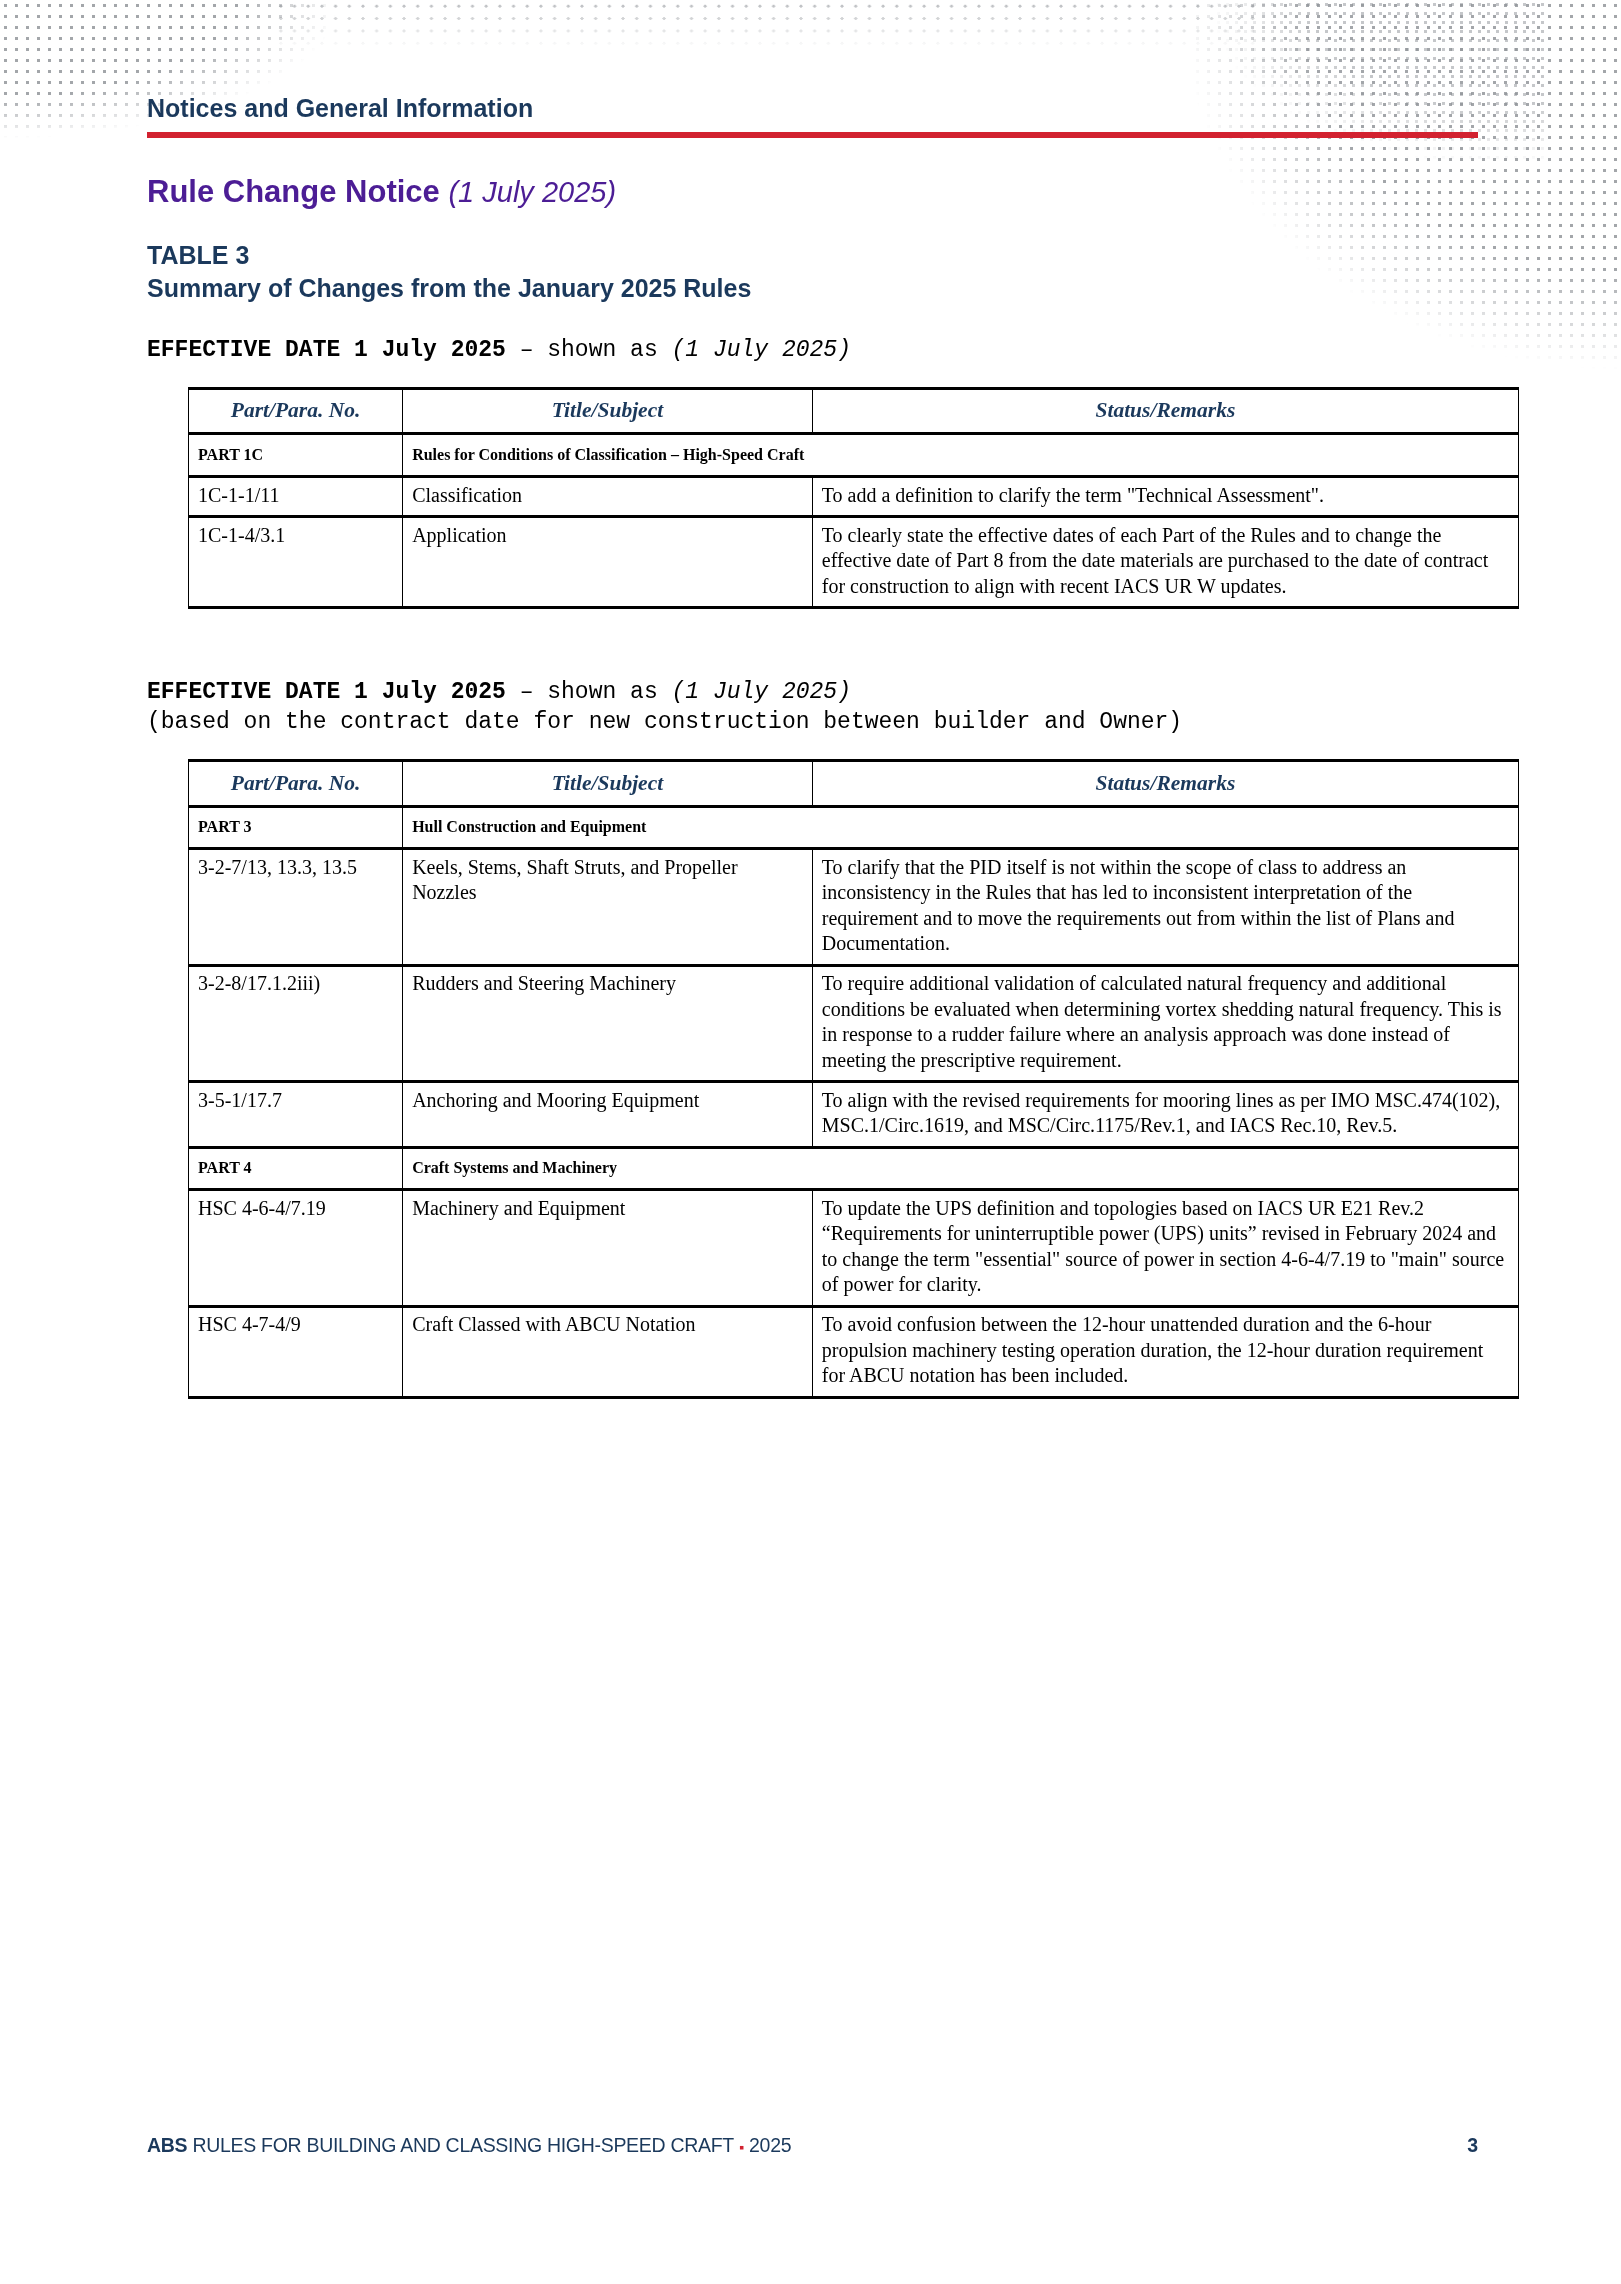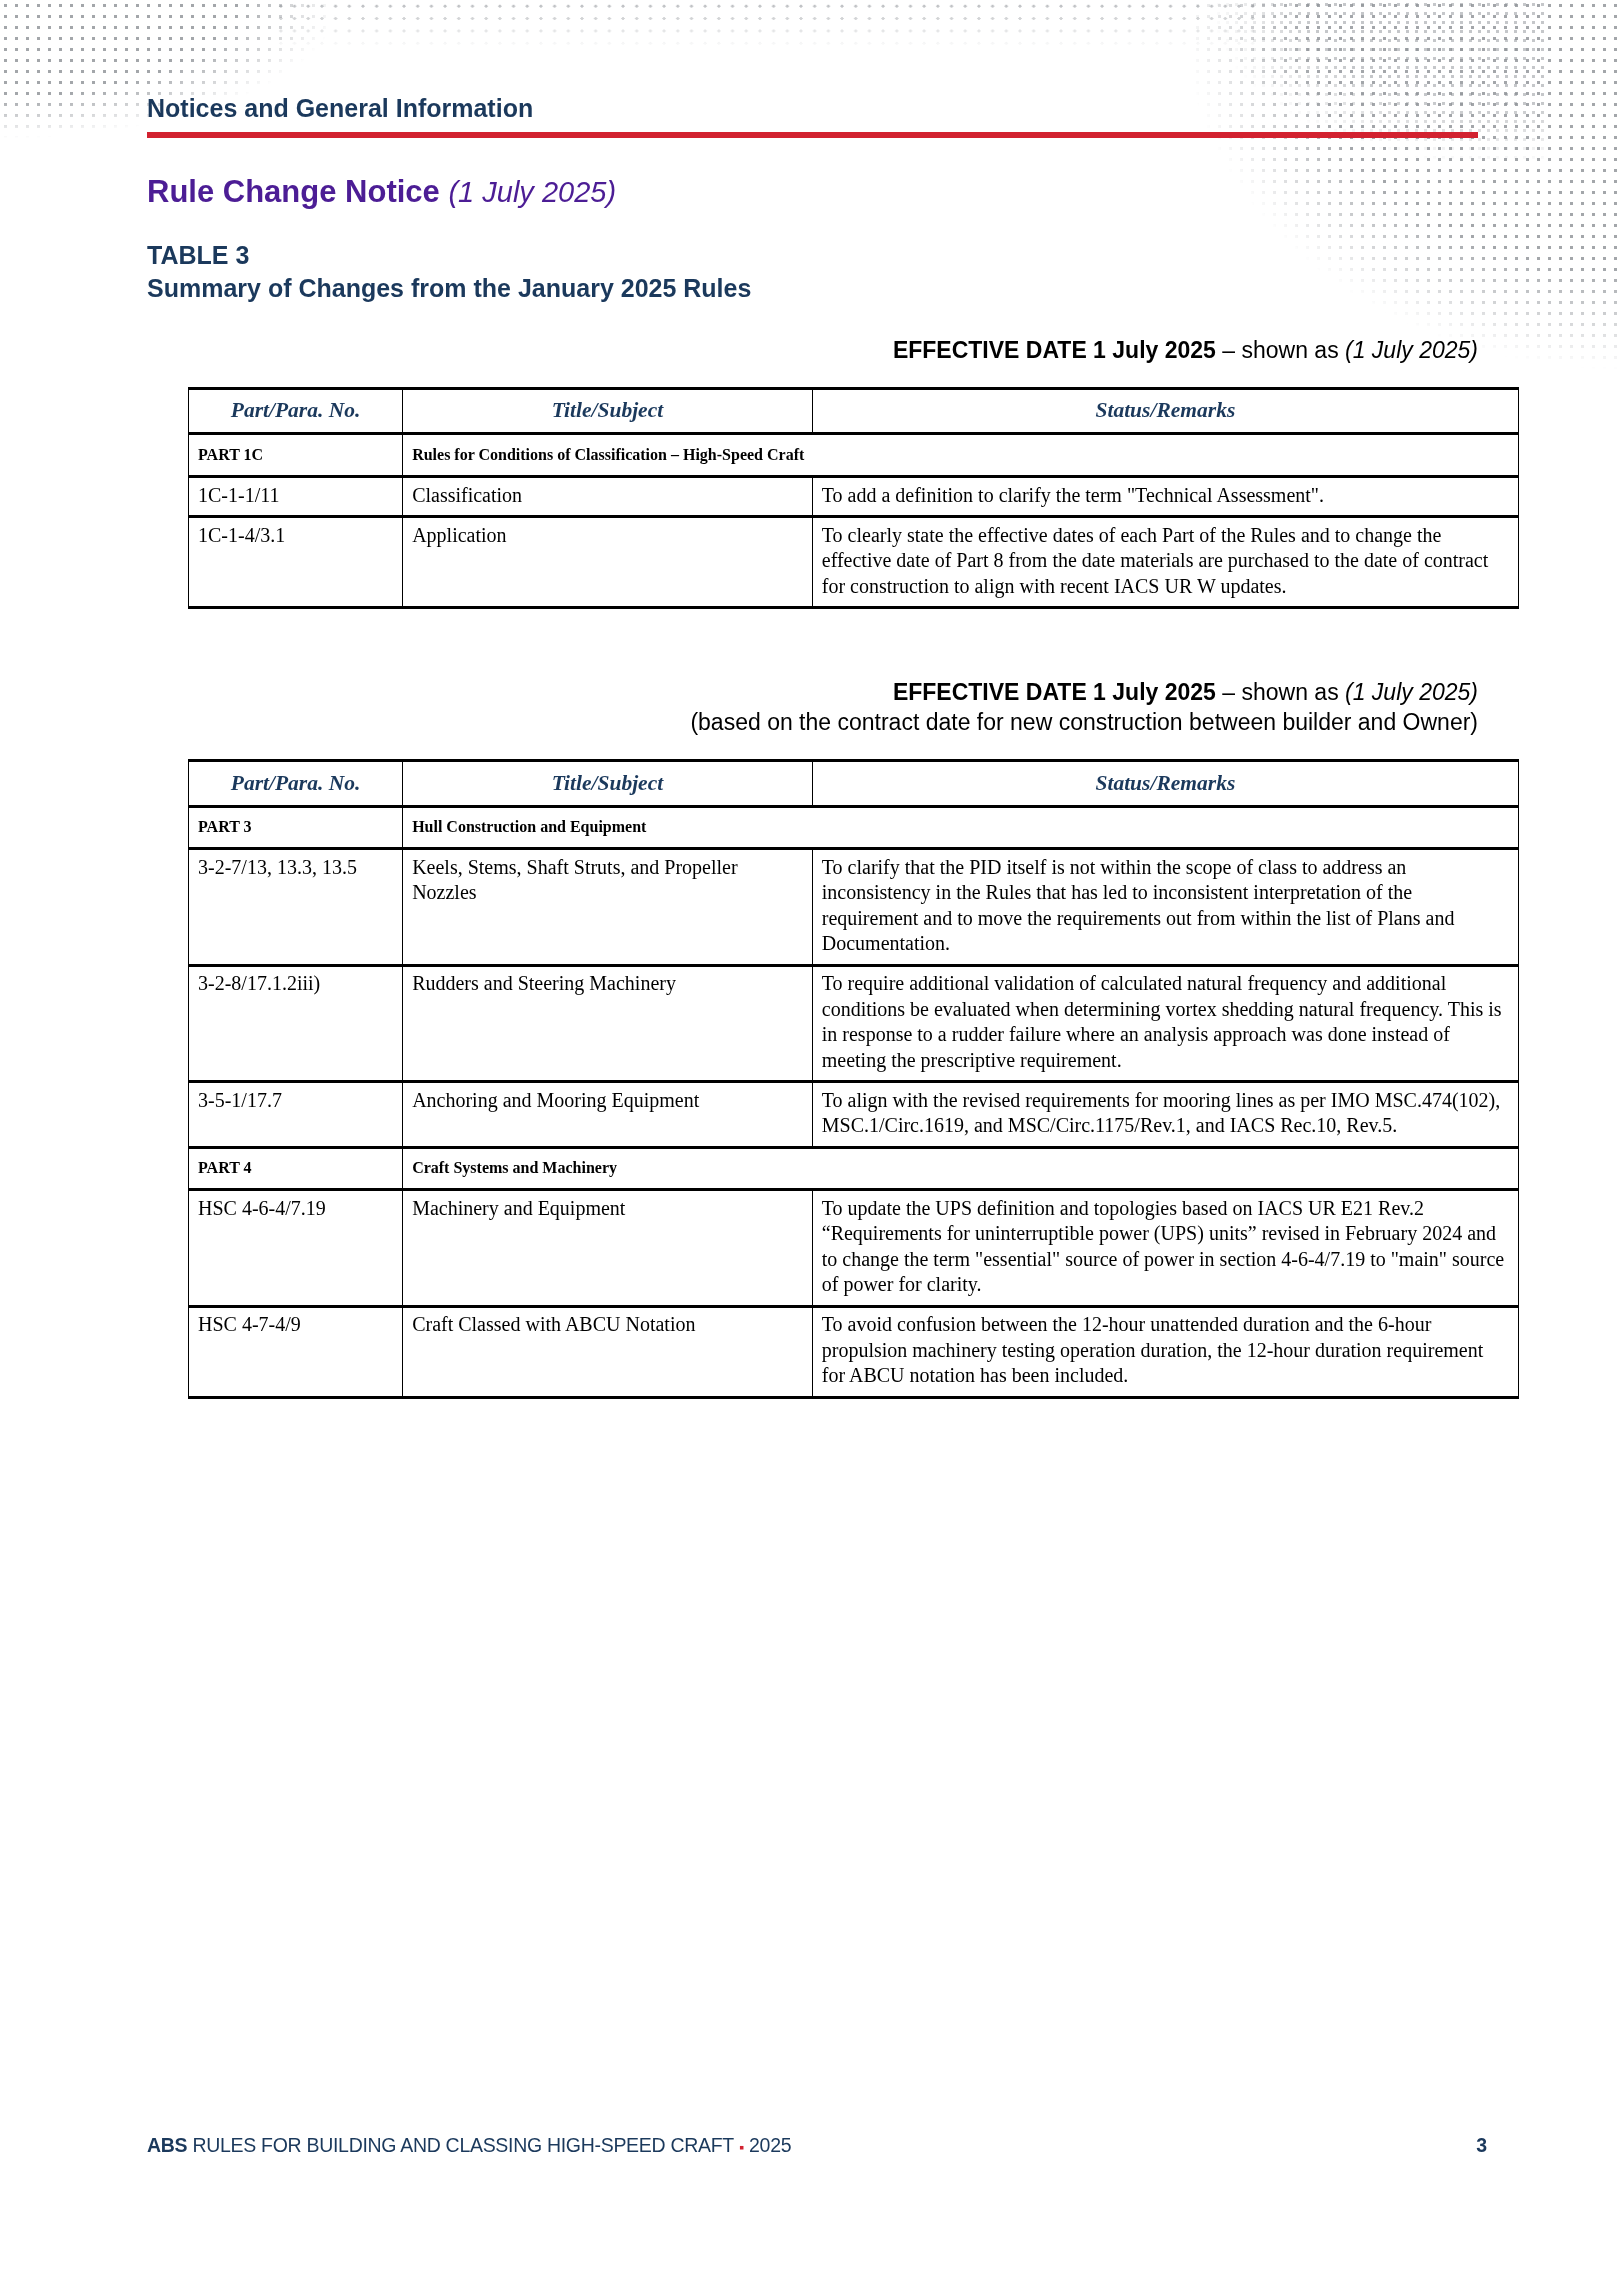--- a/index.html
+++ b/index.html
@@ -57,22 +57,22 @@
     font-family:"Liberation Sans", sans-serif;
     font-size:31px; color:#4c1d95; font-weight:bold;
   }
   .main-title .title-date { font-weight:normal; font-style:italic; font-size:29px; }
   .table-heading {
     margin-top:29px; text-align:left;
     font-family:"Liberation Sans", sans-serif;
     font-weight:bold; font-size:25px; line-height:33px; color:#1B395C;
   }
   .eff-heading {
-    margin-top:30px; text-align:right;
-    font-family:Liberation Sans, sans-serif;
+    margin-top:30px; text-align:left;
+    font-family:Liberation Mono, monospace;
     font-size:23px; line-height:30px; color:#000;
   }
   .eff-heading .b { font-weight:bold; }
   .eff-heading .i { font-style:italic; }
   .eff-heading.second { margin-top:68px; }
   
   table.rules {
     margin-top:22px; width:100%;
     border-collapse:collapse; table-layout:fixed;
     font-size:20px; line-height:25.4px;margin-left:41px;
@@ -88,21 +88,21 @@
     padding:4.6px 9px 7.2px 9px;
   }
   table.rules th {
     text-align:center; color:#1B395C;
     font-style:italic; font-weight:bold; font-size:21.5px;
     padding-top:8.5px; padding-bottom:8.5px;
   }
   tr.part-row td { font-weight:bold; font-size:16px; padding-top:6.5px; padding-bottom:7.8px; }
   
   .footer {
-    position:absolute; left:147px; right:135px; top:2134px;
+    position:absolute; left:147px; right:144px; top:2134px;
     display:flex; justify-content:space-between; align-items:center;
     font-family:"Liberation Sans", sans-serif;
     font-size:19.5px; color:#1B395C;
     letter-spacing:-0.3px;
   }
   .footer .brand { font-weight:bold; margin-right:5.2px; }
   .footer .sep { color:#D22230; font-size:14.3px; margin:0 5.2px; }
   .footer .pagenum { font-weight:bold; letter-spacing:0; }
 </style>
 </head>

